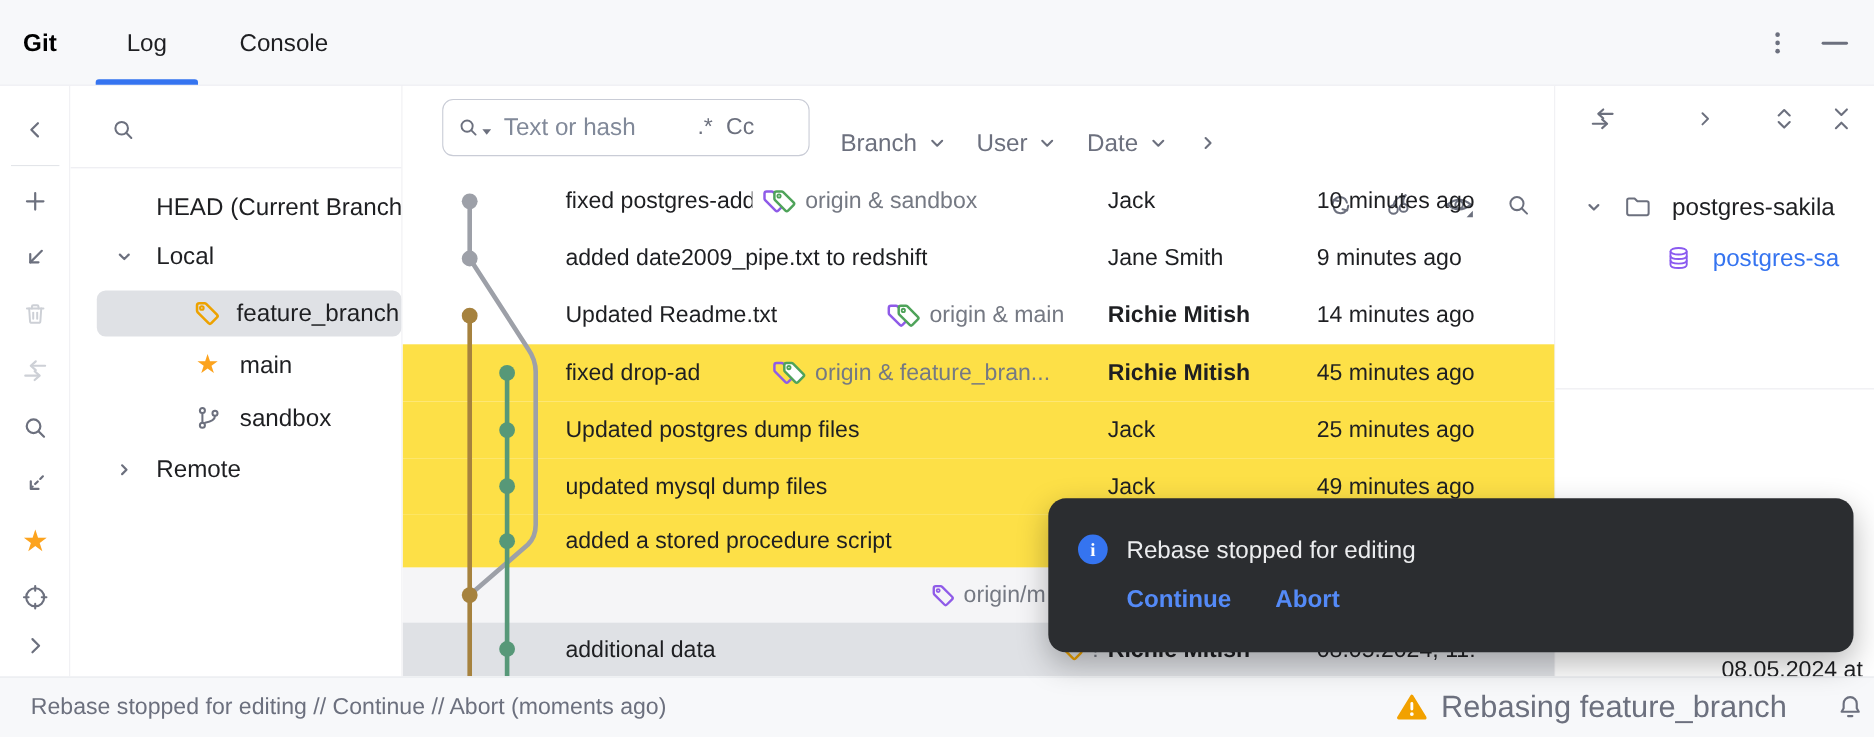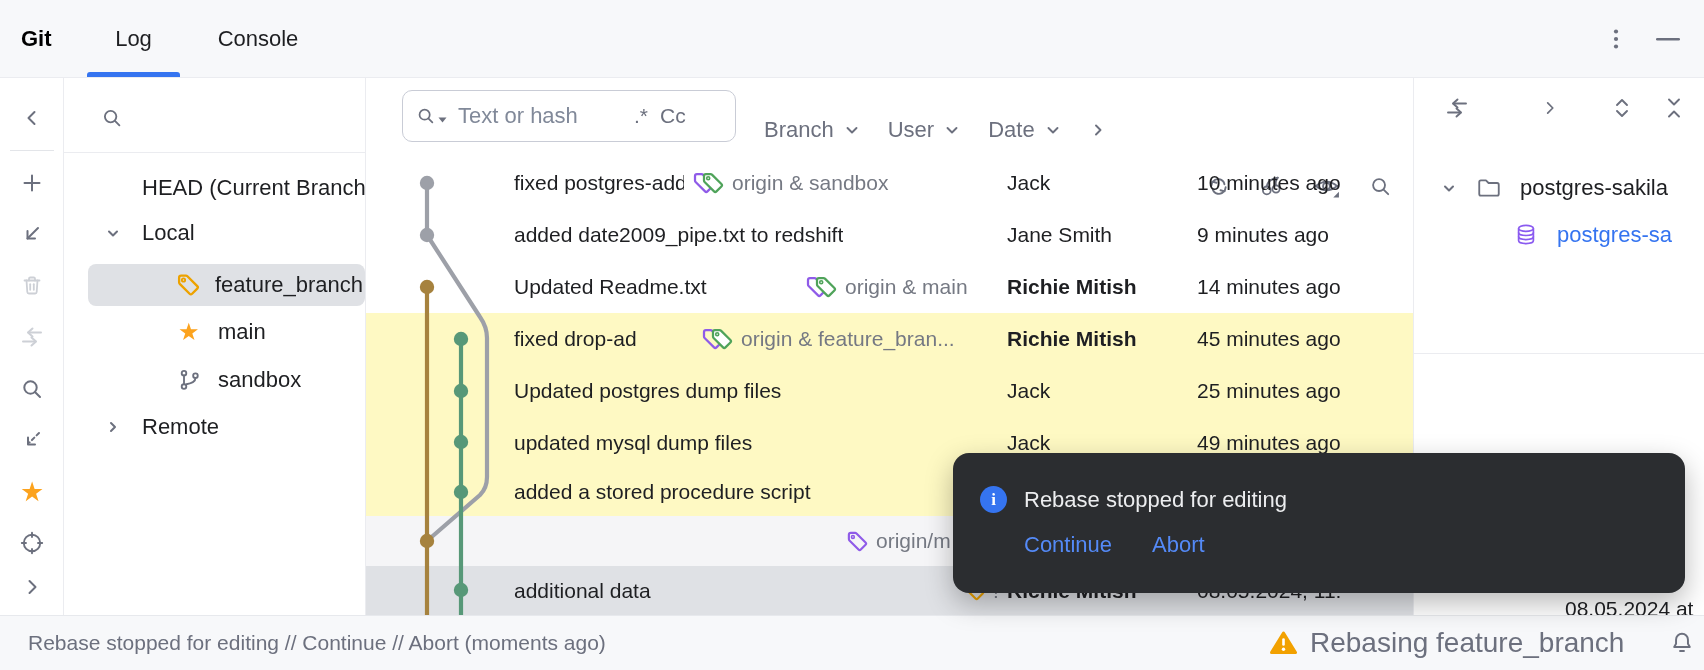--- a/index.html
+++ b/index.html
@@ -41,21 +41,21 @@
   .searchbox .caret{margin-left:2px;margin-top:8px;}
   .log-search-input{flex:0 0 auto;width:160px;margin-left:9px;border:none;outline:none;font-size:22px;font-family:"Liberation Sans",sans-serif;color:#1E1F22;background:transparent;}
   .log-search-input::placeholder{color:#818999;}
   .sb-toggle{font-size:21px;color:#6C707E;margin-left:12px;cursor:pointer;}
   .filters{position:absolute;left:398px;top:12px;height:52px;display:flex;align-items:center;gap:27px;}
   .filter{display:flex;align-items:center;gap:9px;font-size:22px;color:#6C707E;cursor:pointer;white-space:nowrap;margin-top:28px;}
   .log-icons{position:absolute;left:832px;top:88px;display:flex;gap:14px;}
   .icon-btn{width:40px;height:40px;display:flex;align-items:center;justify-content:center;border-radius:8px;cursor:pointer;}
 
   .commit-row{position:absolute;left:0;width:1048px;overflow:hidden;}
-  .commit-row.row-blue{background:#fef9c3;}
+  .commit-row.row-blue{background:#fde047;}
   .commit-row.row-hover{background:#F5F5F7;}
   .commit-row.row-gray{background:#DFE1E5;}
   .c-cell{position:absolute;top:0;height:100%;display:flex;align-items:center;font-size:21px;white-space:nowrap;}
   .c-msg{color:#1E1F22;overflow:hidden;}
   .c-tag{gap:7px;}
   .tag-label{color:#757983;font-size:21px;}
   .c-author{color:#1E1F22;}
   .c-author.me{font-weight:700;}
   .c-date{color:#1E1F22;}
   .graph-svg{position:absolute;left:0;top:69px;pointer-events:none;}
@@ -65,21 +65,21 @@
   .dp-div{position:absolute;left:0;top:275px;width:100%;height:1px;background:#EBECF0;}
   .commit-title{position:absolute;left:31px;top:398px;font-family:"DejaVu Sans Mono","Liberation Mono",monospace;font-weight:700;font-size:22px;color:#1E1F22;white-space:nowrap;}
   .commit-date{position:absolute;left:151px;top:519px;font-size:21px;color:#1E1F22;white-space:nowrap;}
   .blue-link{color:#3574F0;}
 
   
   .toast{position:absolute;left:953px;top:453px;width:732px;height:140px;background:#2B2D30;border-radius:16px;z-index:30;box-shadow:0 10px 28px rgba(0,0,0,.28);}
   .toast-ico{position:absolute;left:27px;top:33px;width:27px;height:27px;border-radius:50%;background:#3574F0;color:#fff;display:flex;align-items:center;justify-content:center;font-size:17px;font-weight:700;font-family:"Liberation Serif",serif;}
   .toast-title{position:absolute;left:71px;top:34px;font-size:22px;color:#ECEDEF;white-space:nowrap;}
   .toast-actions{position:absolute;left:71px;top:79px;display:flex;gap:40px;}
-  .toast-link{font-size:22px;color:#548AF7;cursor:pointer;}
+  .toast-link{font-size:22px;color:#548AF7;cursor:pointer;font-weight:bold;}
 
   
   .statusbar{position:absolute;left:0;top:615px;width:1704px;height:55px;background:#F7F8FA;border-top:1px solid #E7E9ED;box-sizing:border-box;z-index:20;}
   .status-msg{position:absolute;left:28px;top:0;height:54px;display:flex;align-items:center;font-size:21px;color:#6C707E;white-space:nowrap;cursor:pointer;}
   .status-right{position:absolute;left:1270px;top:0;height:54px;display:flex;align-items:center;gap:13px;}
   .status-rebase{font-size:28px;color:#6C707E;white-space:nowrap;}
   .bell-wrap{margin-left:32px;cursor:pointer;}
 </style>
 </head>
 <body>

